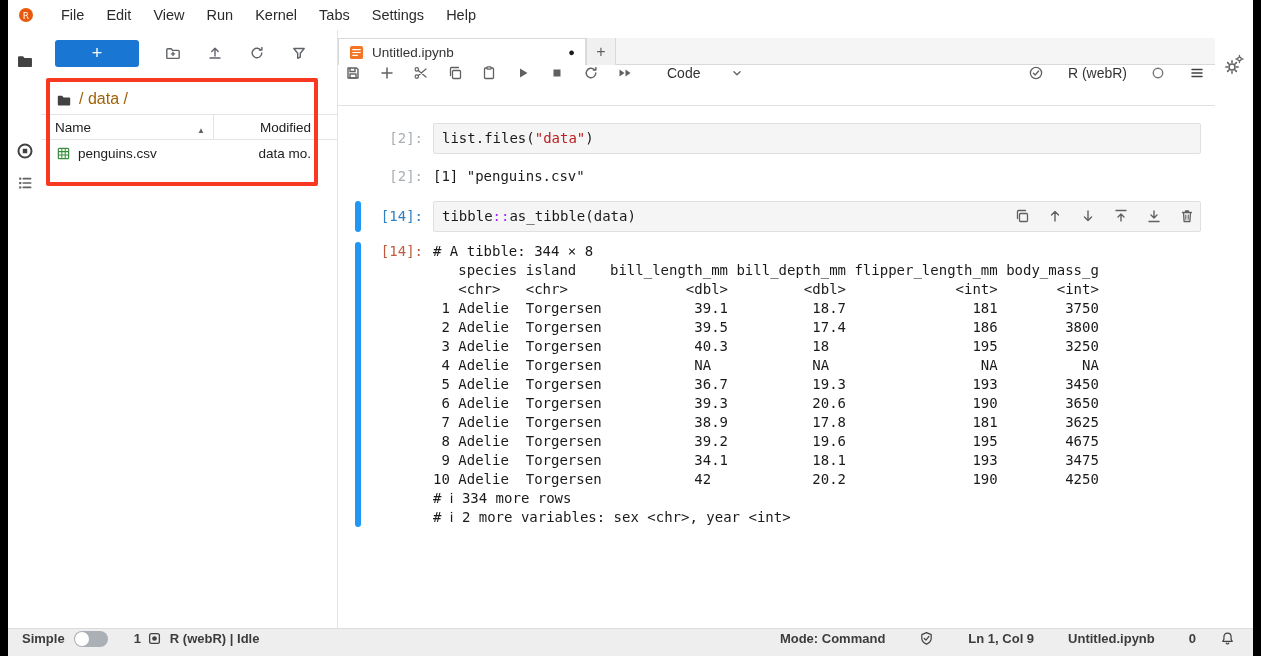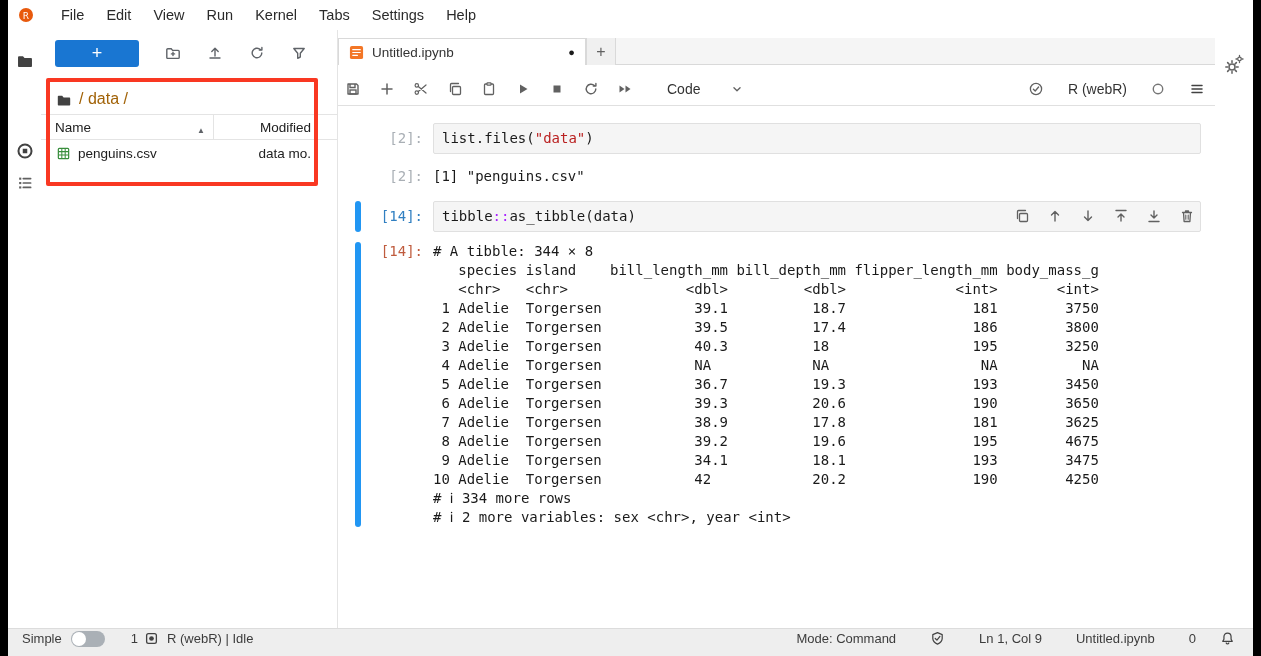--- a/index.html
+++ b/index.html
@@ -37,25 +37,25 @@
 
   
   .main { flex:1; display:flex; flex-direction:column; background:#fff; min-width:0; }
   .tab-strip { margin-top:8px; height:27px; background:#f5f5f5; border-bottom:1px solid #d9d9d9; display:flex; flex:none; }
   .tab { width:248px; height:27px; background:#fff; border:1px solid #d9d9d9; border-bottom:none; display:flex; align-items:center; gap:8px; padding:0 10px; position:relative; z-index:2; }
   .tab .nb-icon { width:15px; height:15px; }
   .tab-label { font-size:13.5px; color:#333; }
   .tab .dirty { margin-left:auto; font-size:11px; color:#1a1a1a; }
   .new-tab { width:30px; height:27px; border-right:1px solid #d9d9d9; border-left:1px solid #d9d9d9; display:flex; align-items:center; justify-content:center; font-size:16px; color:#616161; background:#f0f0f0; }
 
-  .nb-toolbar { height:41px; border-bottom:1px solid #e0e0e0; display:flex; align-items:flex-end; padding:0 10px 8px 7px; flex:none; }
+  .nb-toolbar { height:41px; border-bottom:1px solid #e0e0e0; display:flex; align-items:flex-start; padding:0 10px 8px 7px; flex:none; }
   .tb-icon { width:16px; height:16px; margin-right:18px; flex:none; }
   .cell-type { display:flex; align-items:center; gap:30px; margin-left:16px; font-size:14px; color:#333; }
   .cell-type .chev { width:14px; height:14px; }
-  .tb-right { margin-left:auto; display:flex; align-items:center; gap:24px;margin-top:24px; }
+  .tb-right { margin-left:auto; display:flex; align-items:center; gap:24px; }
   .kernel-name { font-size:14px; color:#333; }
 
   
   .cells { flex:1; padding-top:17px; overflow:hidden; font-family:"DejaVu Sans Mono", monospace; }
   .cell-row { display:flex; align-items:stretch; }
   .collapser { width:6px; border-radius:3px; margin-left:17px; flex:none; background:transparent; }
   .collapser.blue { background:#2196f3; }
   .prompt { width:72px; flex:none; text-align:right; padding-right:10px; font-size:14px; line-height:31px; }
   .prompt.dim { color:#a9afb5; }
   .prompt.active-in { color:#307fc1; }
@@ -75,21 +75,21 @@
   .mt14 { margin-top:14px; }
   .mt10 { margin-top:10px; }
   .cell-toolbar { position:absolute; right:6px; top:7px; display:flex; gap:17px; }
   .cell-toolbar .ct-icon { width:16px; height:16px; }
 
   
   .right-strip { width:38px; flex:none; background:#fff; display:flex; justify-content:center; padding-top:24px; }
   .right-strip .gears { width:22px; height:22px; }
 
   
-  .statusbar { height:28px; flex:none; background:#eee; border-top:1px solid #dcdcdc; display:flex; align-items:center; padding:0 18px 8px 14px; font-size:13px; color:#3c3c3c; }
+  .statusbar { height:28px; flex:none; background:#eee; border-top:1px solid #dcdcdc; display:flex; align-items:center; padding:0 18px 8px 14px; font-size:13px; color:#3c3c3c;font-weight:bold; }
   .toggle { width:34px; height:16px; border-radius:9px; background:#aab0b6; position:relative; margin:0 26px 0 9px; }
   .toggle .knob { position:absolute; left:1px; top:1px; width:14px; height:14px; border-radius:50%; background:#fff; }
   .sb-icon { width:15px; height:15px; }
   .sb-right { margin-left:auto; display:flex; align-items:center; gap:34px; }
   .gap6 { margin-left:6px; }
   .gap24 { margin-left:8px; }
   svg { display:block; }
 </style>
 </head>
 <body>

